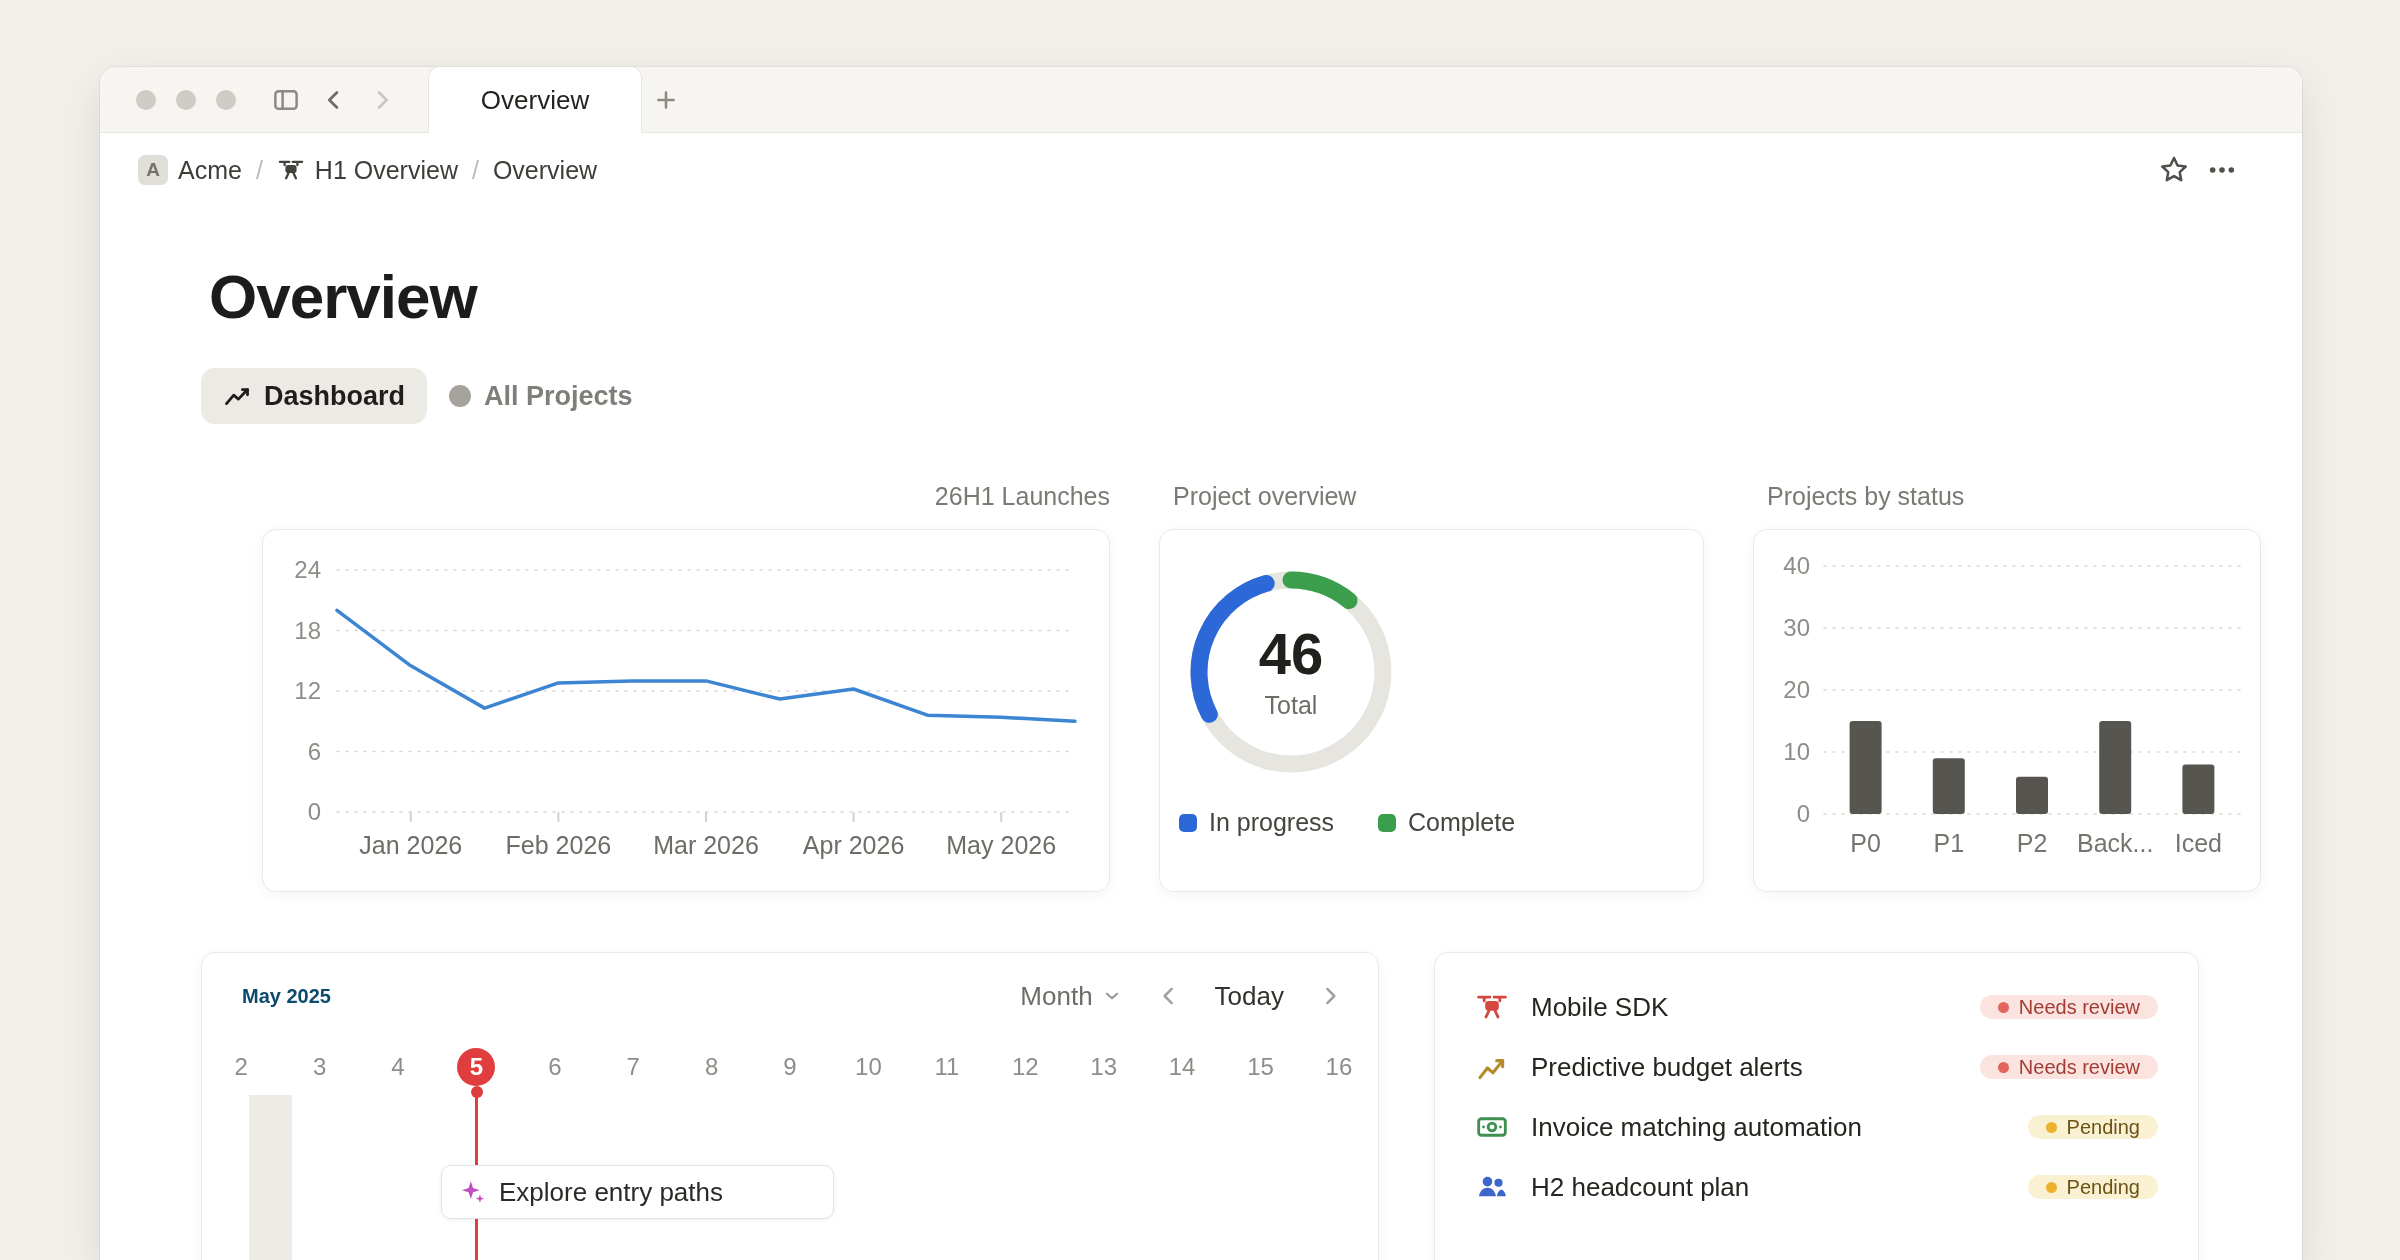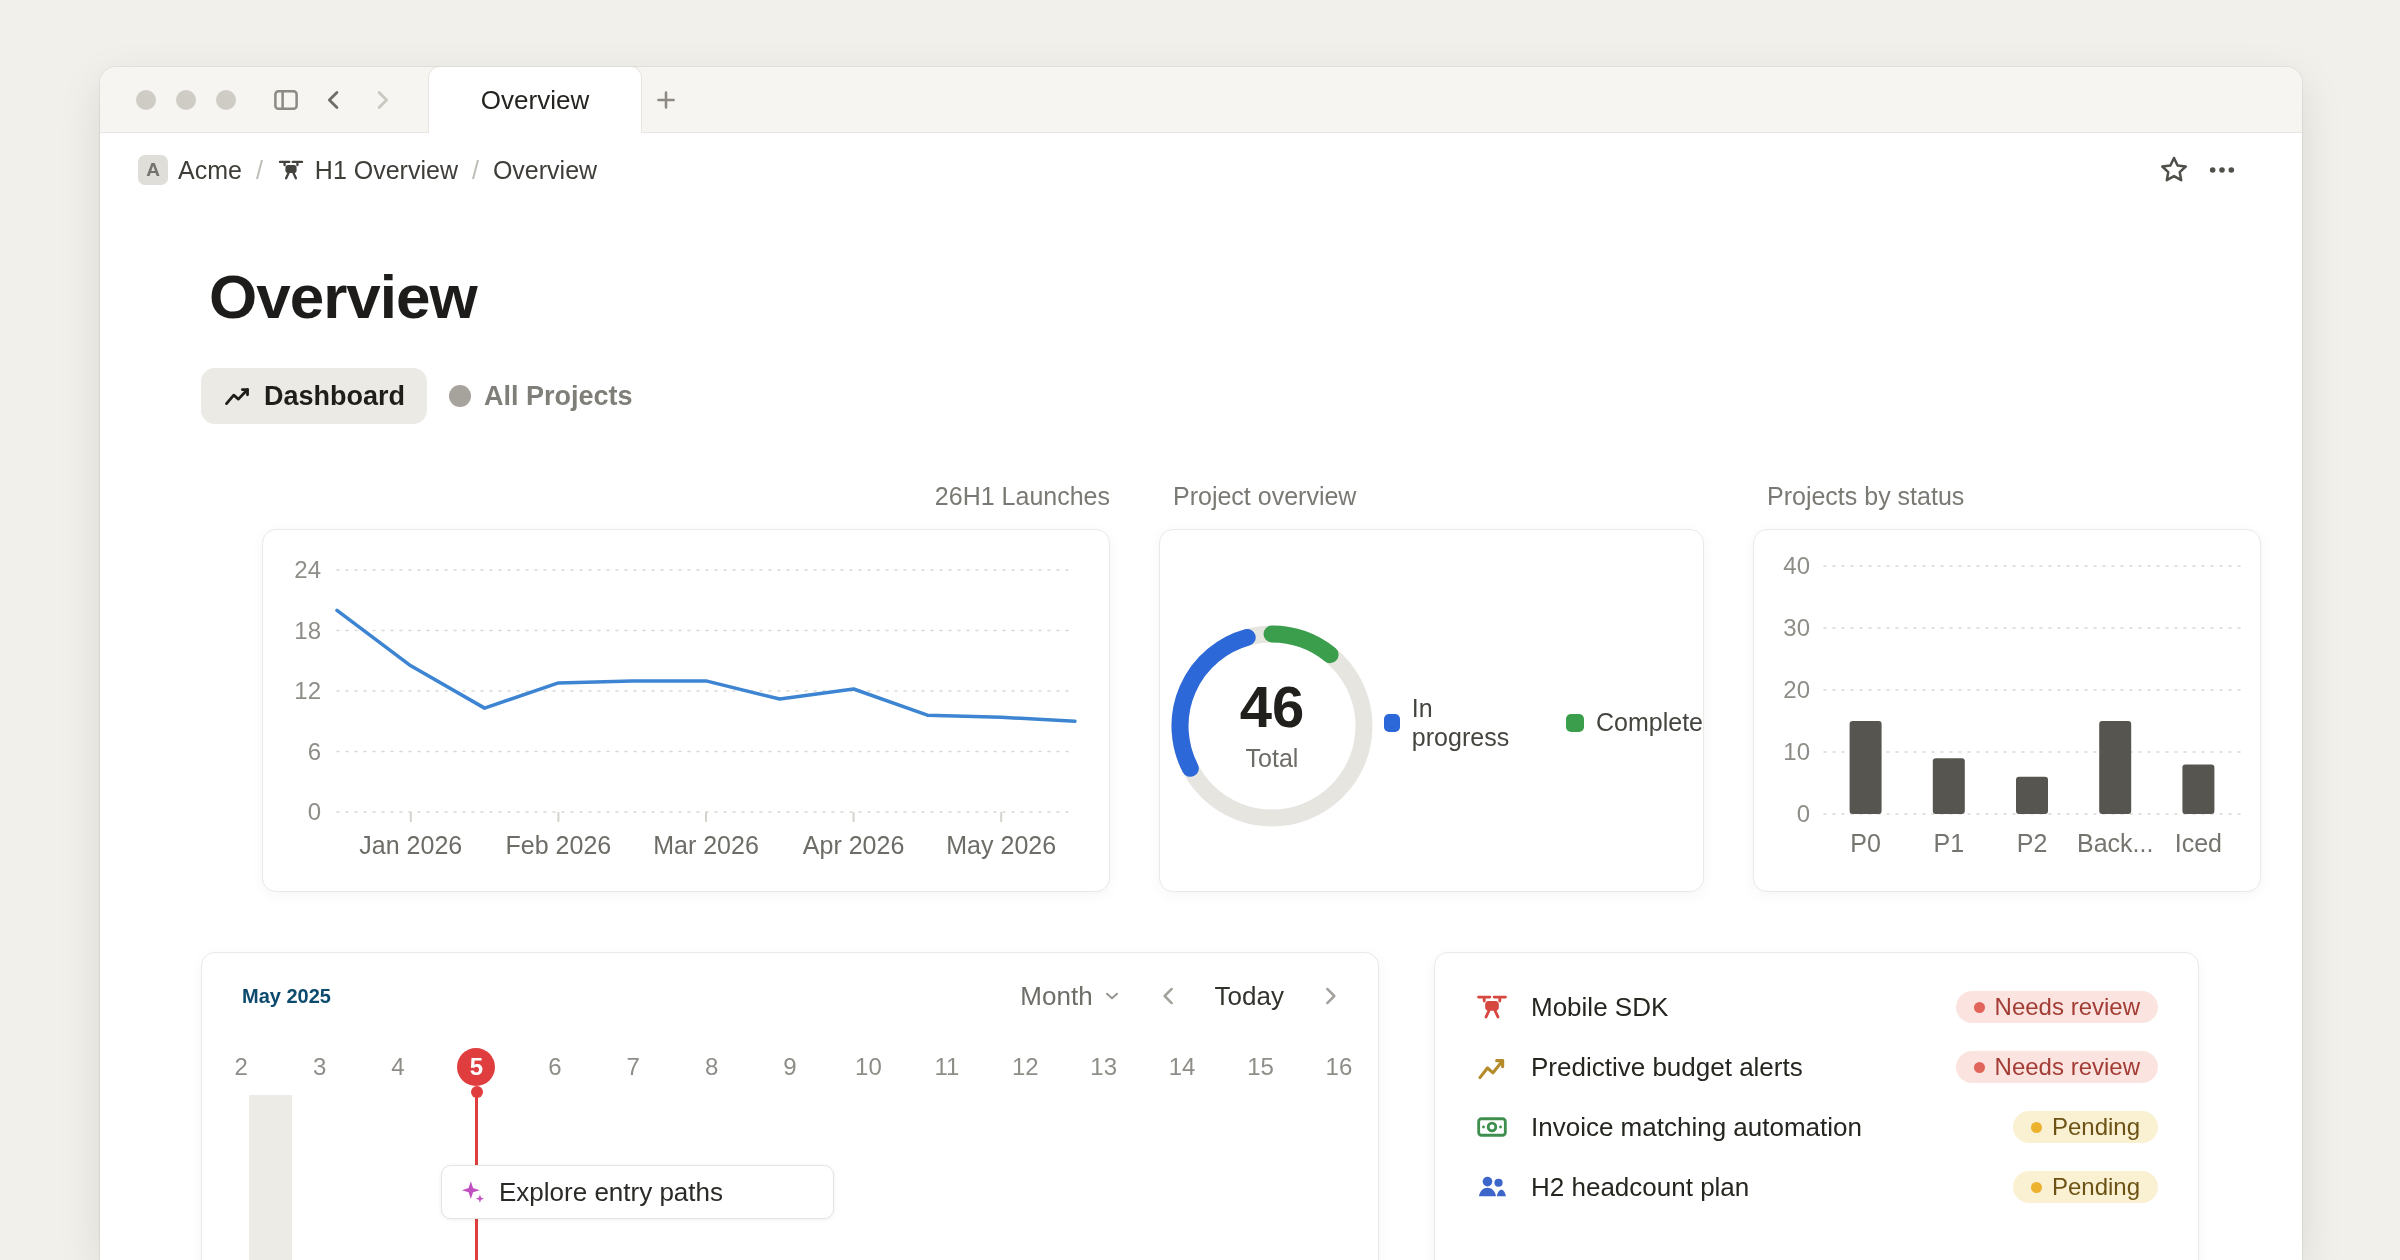--- a/index.html
+++ b/index.html
@@ -74,21 +74,21 @@
   .w4 { width:1178px; } .w5 { width:765px; }
   .card-label { font-size:25px; color:#7B7973; margin:0 0 18px 14px; }
   .card {
     background:#fff; border:1px solid #EBE9E4; border-radius:14px;
     box-shadow:0 3px 14px rgba(0,0,0,0.045);
   }
   .chart-card { height:363px; overflow:hidden; }
   .chart-card svg { width:100%; height:100%; display:block; }
   svg text { font-family:"Liberation Sans", sans-serif; }
   
-  .donut-card { height:363px; display:flex; flex-direction:row; align-items:center; }
+  .donut-card { height:363px; display:flex; flex-direction:column; align-items:flex-start;padding-left:19px; }
   .donut-wrap { position:relative; width:224px; height:224px; margin-top:30px; }
   .donut-wrap svg { width:224px; height:224px; display:block; }
   .donut-center {
     position:absolute; inset:0; display:flex; flex-direction:column;
     align-items:center; justify-content:center; pointer-events:none;
   }
   .donut-value { font-size:58px; font-weight:700; color:#21201D; line-height:1; }
   .donut-sub { font-size:25px; color:#6E6C66; margin-top:8px; }
   .legend { display:flex; gap:44px; margin-top:24px; font-size:25px; color:#45443F; }
   .legend-item { display:flex; align-items:center; gap:12px; }
@@ -127,22 +127,22 @@
   
   .staff-card { height:420px; padding:24px 40px 0; overflow:hidden; }
   .staff-row { height:60px; display:flex; align-items:center; gap:22px; cursor:pointer; }
   .staff-icon { width:34px; height:34px; display:flex; flex-shrink:0; }
   .staff-icon.red { color:#D5473F; }
   .staff-icon.gold { color:#B58A2A; }
   .staff-icon.green { color:#3F8F4F; }
   .staff-icon.blue { color:#3D66CB; }
   .staff-title { font-size:26px; font-weight:500; color:#26251F; }
   .badge {
-    margin-left:auto; height:32px; padding:0 18px; border-radius:20px;
-    display:flex; align-items:center; gap:10px; font-size:24px; font-weight:500; cursor:pointer;
+    margin-left:auto; height:24px; padding:0 18px; border-radius:20px;
+    display:flex; align-items:center; gap:10px; font-size:20px; font-weight:500; cursor:pointer;
   }
   .badge-dot { width:11px; height:11px; border-radius:50%; flex-shrink:0; }
   .badge[data-badge="red"] { background:#FBE4E0; color:#A23C34; }
   .badge[data-badge="red"] .badge-dot { background:#E1655A; }
   .badge[data-badge="yellow"] { background:#FAF0D2; color:#6C5214; }
   .badge[data-badge="yellow"] .badge-dot { background:#ECB22E; }
 </style>
 </head>
 <body>
 

